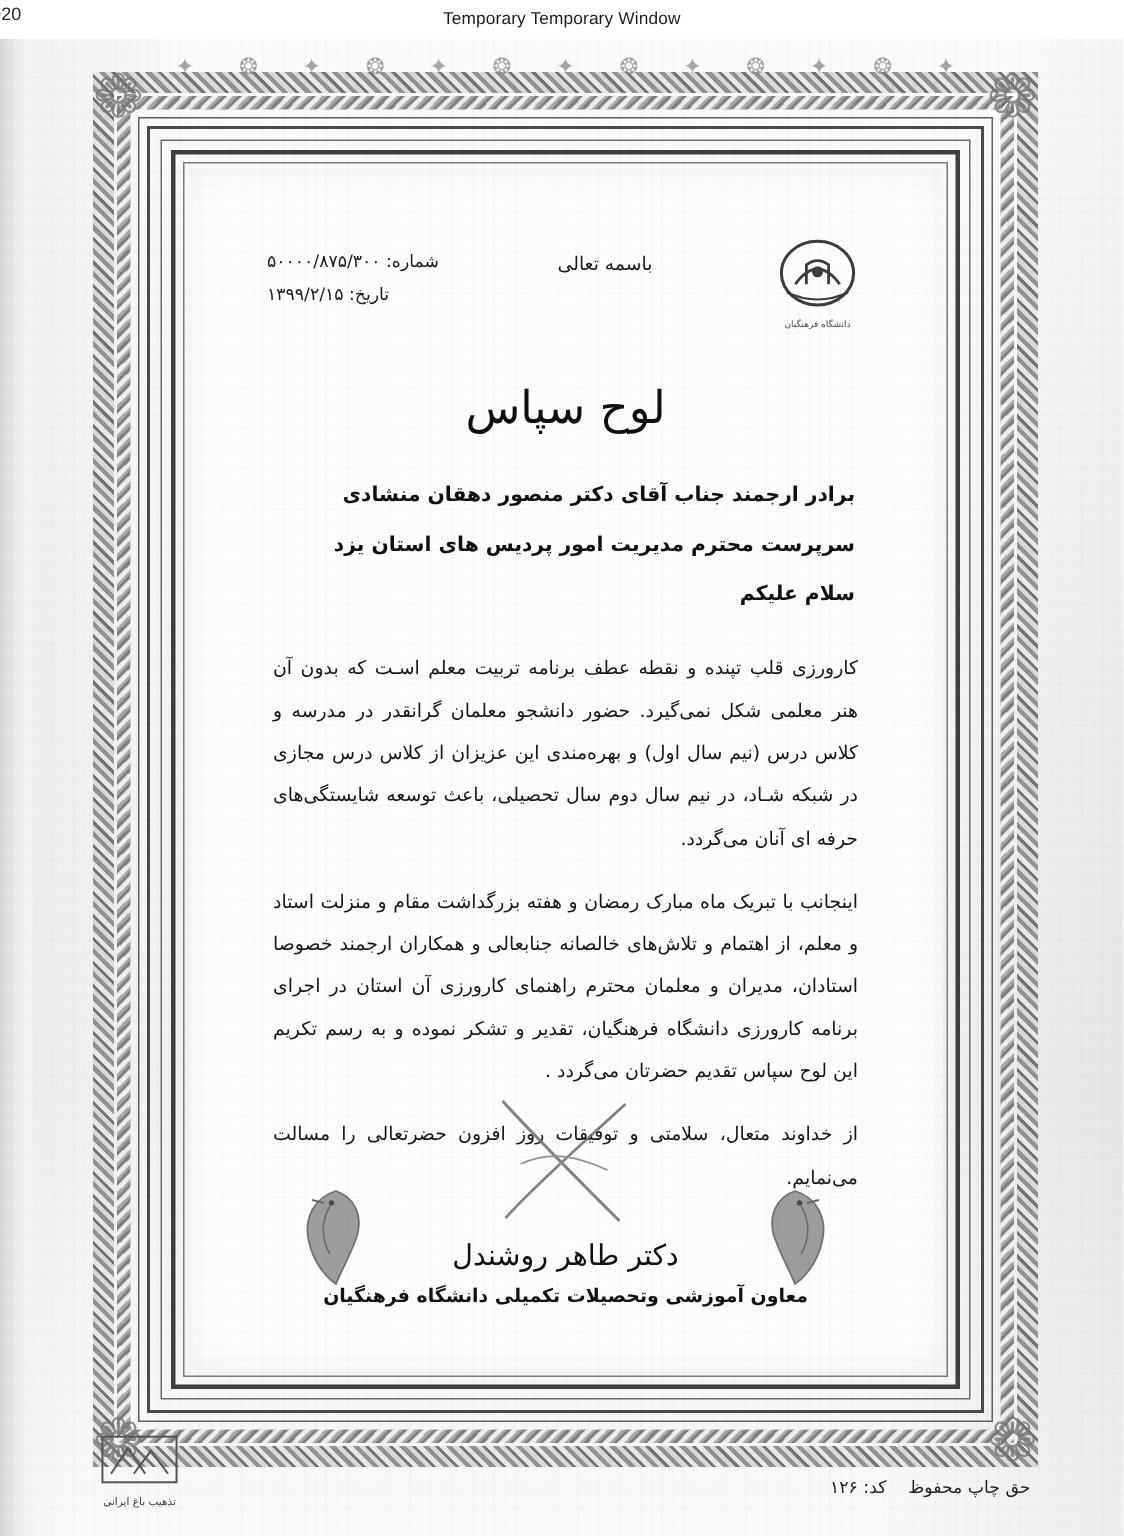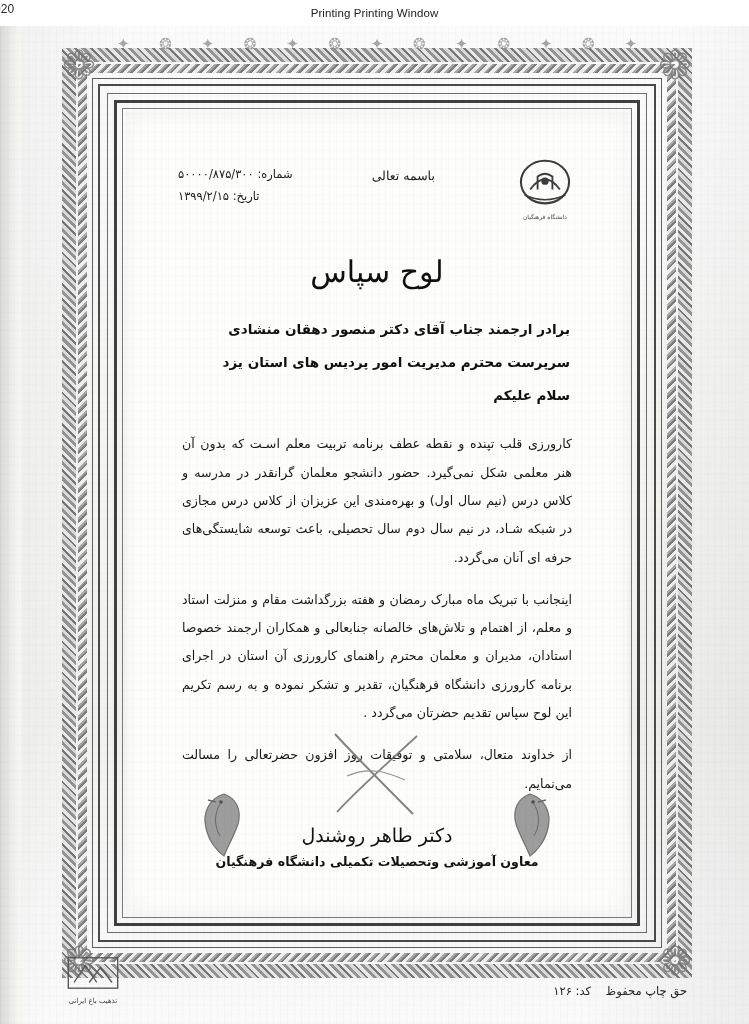--- a/index.html
+++ b/index.html
@@ -280,21 +280,21 @@
     margin-top: 1px;
   }
 </style>
 </head>
 <body>
 
 <div class="page">
 
   <div class="print-header">
     <span class="corner-num">020</span>
-    <span>Printing Printing Window</span>
+    <span>Temporary Temporary Window</span>
   </div>
 
   <div class="scan">
     <div class="sheet-left-edge"></div>
 
     <div class="frame-outer">
       <div class="orn-band"></div>
       <div class="orn-band b2"></div>
       <div class="rule r1"></div>
       <div class="rule r2"></div>

